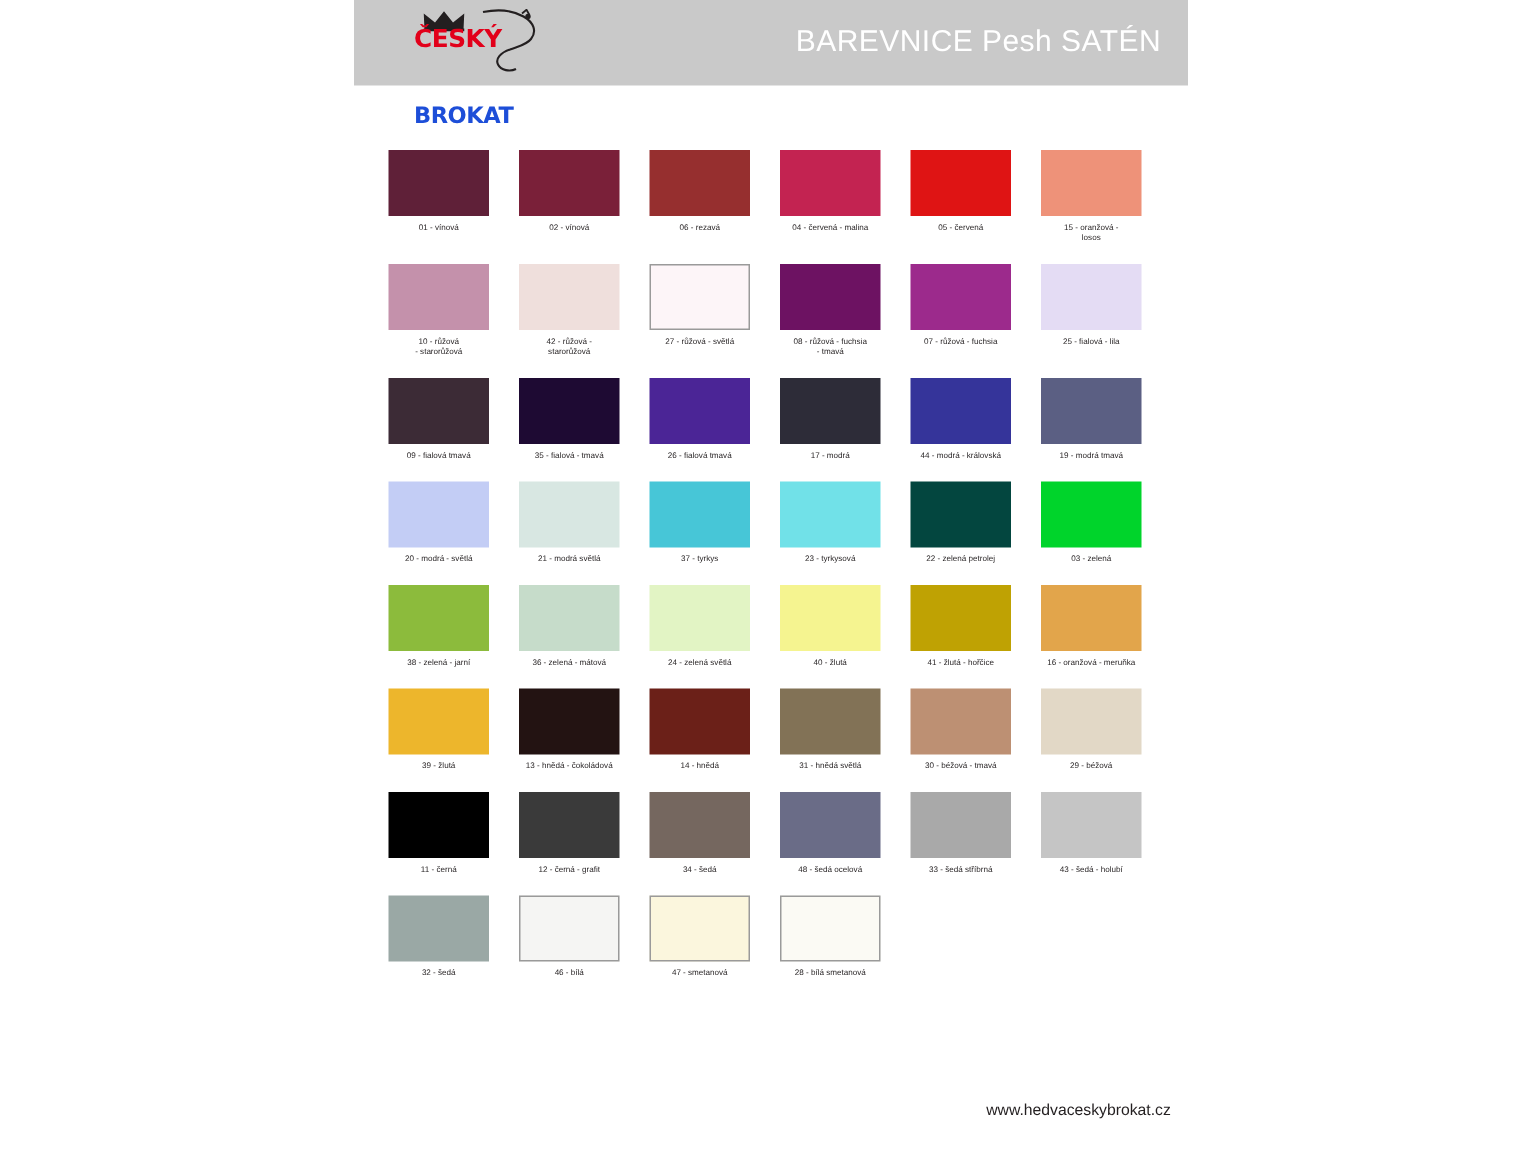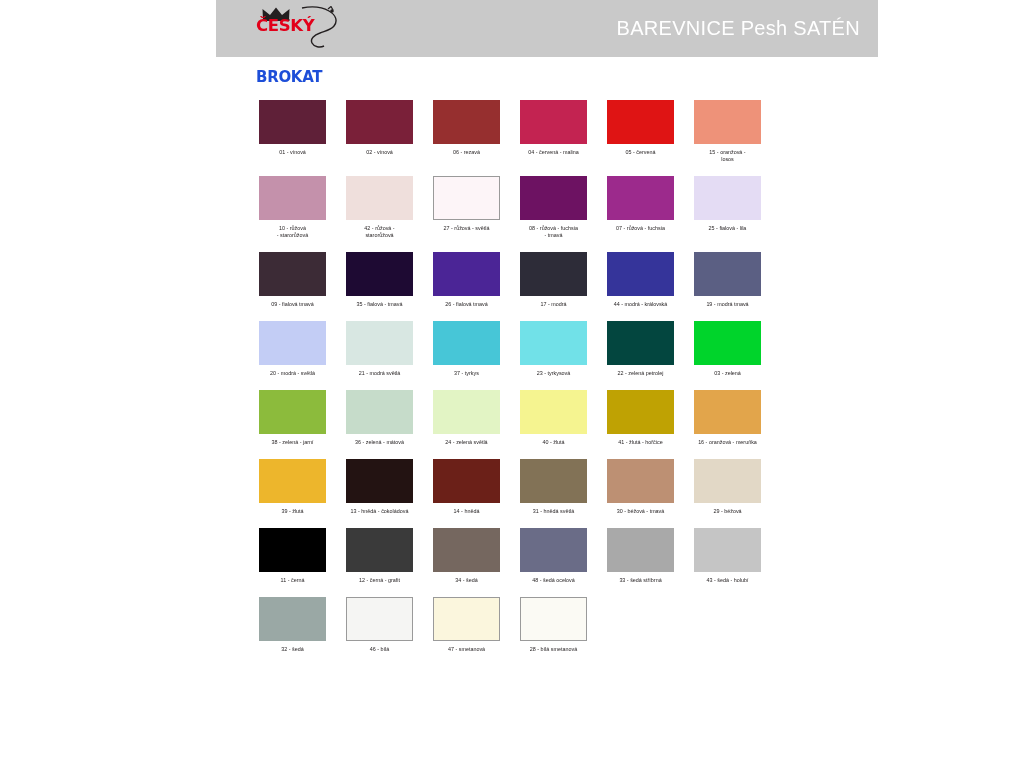--- a/index.html
+++ b/index.html
@@ -11,23 +11,23 @@
     height: 768px;
     background: #ffffff;
     font-family: "Liberation Sans", sans-serif;
     overflow: hidden;
     position: relative;
   }
 
   
   #header-bar {
     position: absolute;
-    left: 216px;
+    left: 236px;
     top: 0;
-    width: 662px;
+    width: 556px;
     height: 57px;
     background: #c9c9c9;
     display: flex;
     align-items: center;
   }
   #logo-block {
     position: relative;
     width: 120px;
     height: 48px;
     margin-left: 22px;
@@ -356,13 +356,14 @@
         <div class="swatch-label">47 - smetanová</div>
       </div>
       <div class="swatch-cell">
         <div class="swatch-chip bordered" style="background: rgb(251, 250, 244);"></div>
         <div class="swatch-label">28 - bílá smetanová</div>
       </div>
     </div>
   </div>
 
 <div id="footer">
+  <div class="footer-line">www.hedvaceskybrokat.cz</div>
 </div>
 
 </body></html>

